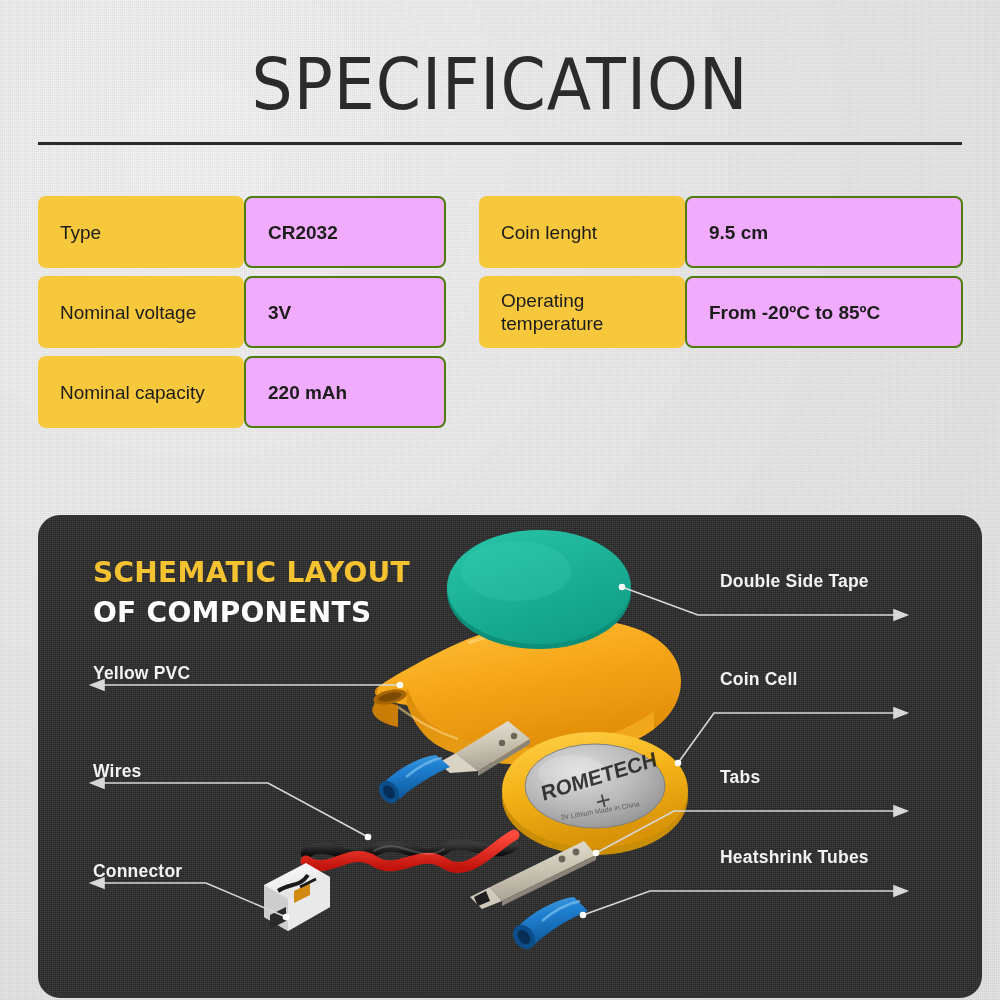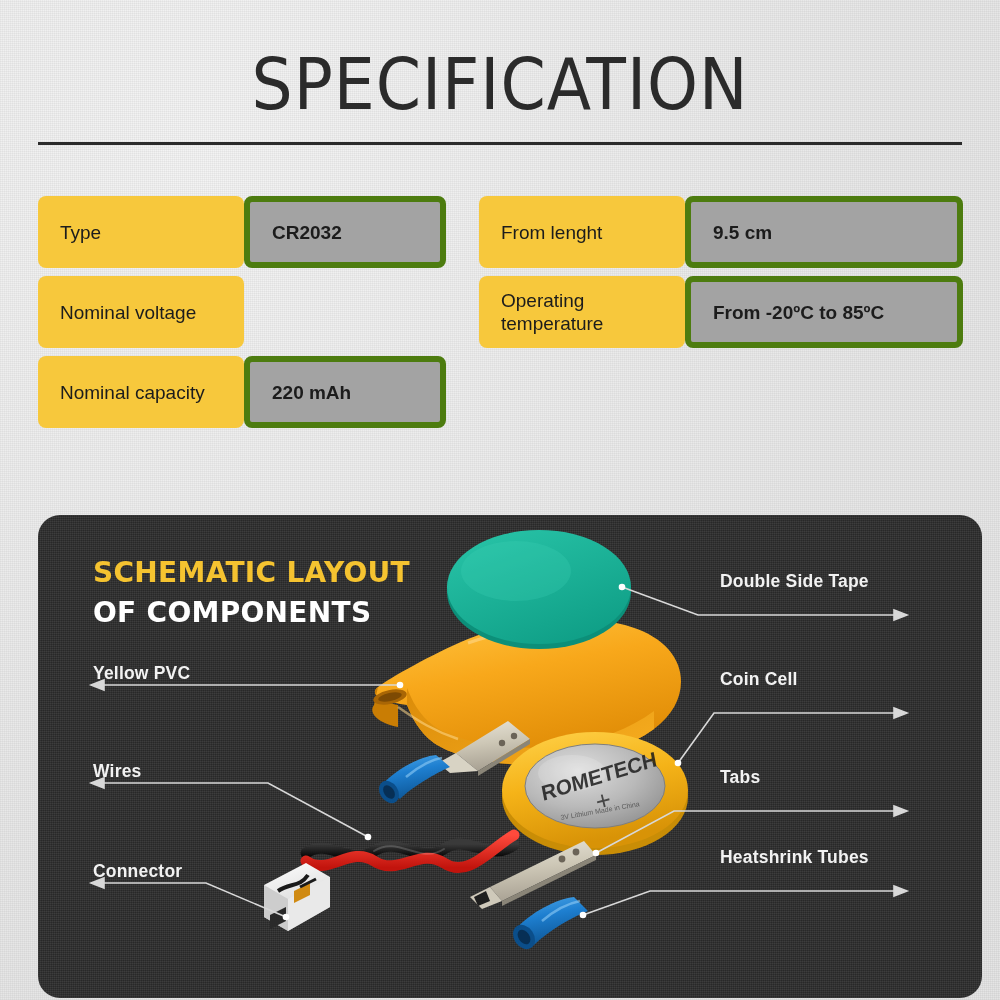--- a/index.html
+++ b/index.html
@@ -49,21 +49,21 @@
     position:absolute;left:0;top:0;bottom:0;width:206px;
     background:#F7C83C;border-radius:8px;
     display:flex;align-items:center;
     padding:16px 22px;box-sizing:border-box;
     font-size:19px;color:#1c1c1c;font-weight:400;
     line-height:23px;
   }
   .spec-col.right .spec-label{width:206px;}
   .spec-value{
     position:absolute;left:214px;right:0;top:0;bottom:0;
-    background:#a3a3a3;border:6px solid #4d7c0f;border-radius:8px;
+    background:#f0abfc;border:2px solid #4d7c0f;border-radius:8px;
     display:flex;align-items:center;
     padding:0 22px;box-sizing:border-box;
     font-size:19px;color:#1c1c1c;font-weight:bold;
     line-height:23px;
   }
   .spec-col.left .spec-value{left:206px;width:202px;}
   .spec-col.right .spec-value{left:206px;width:278px;}
 
   
   #schematic-panel{
@@ -107,30 +107,31 @@
 
   <div id="spec-table">
 
     <div class="spec-col left">
       <div class="spec-row">
         <div class="spec-label">Type</div>
         <div class="spec-value">CR2032</div>
       </div>
       <div class="spec-row">
         <div class="spec-label">Nominal voltage</div>
+        <div class="spec-value">3V</div>
       </div>
       <div class="spec-row">
         <div class="spec-label">Nominal capacity</div>
         <div class="spec-value">220 mAh</div>
       </div>
     </div>
 
     <div class="spec-col right">
       <div class="spec-row">
-        <div class="spec-label">From lenght</div>
+        <div class="spec-label">Coin lenght</div>
         <div class="spec-value">9.5 cm</div>
       </div>
       <div class="spec-row">
         <div class="spec-label">Operating temperature</div>
         <div class="spec-value">From -20ºC to 85ºC</div>
       </div>
       <div class="spec-row">
       </div>
     </div>
 

